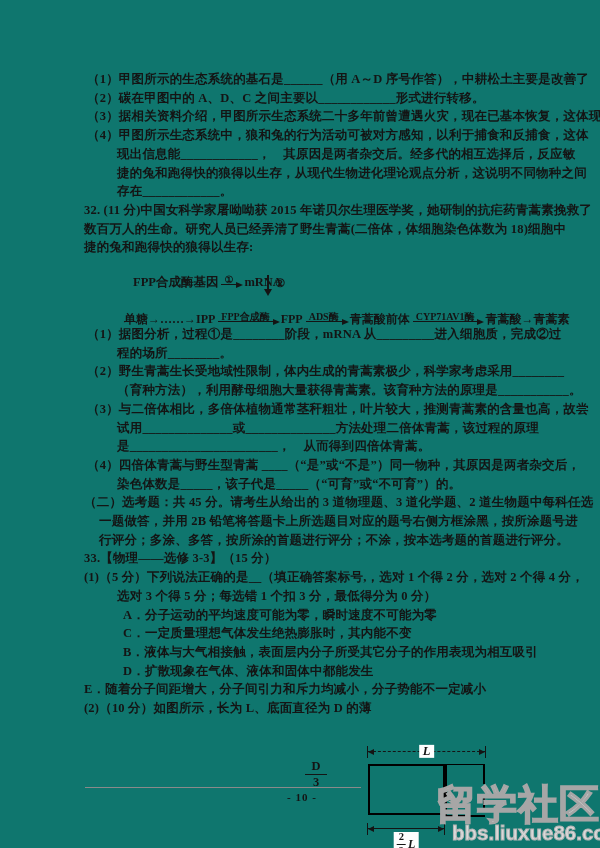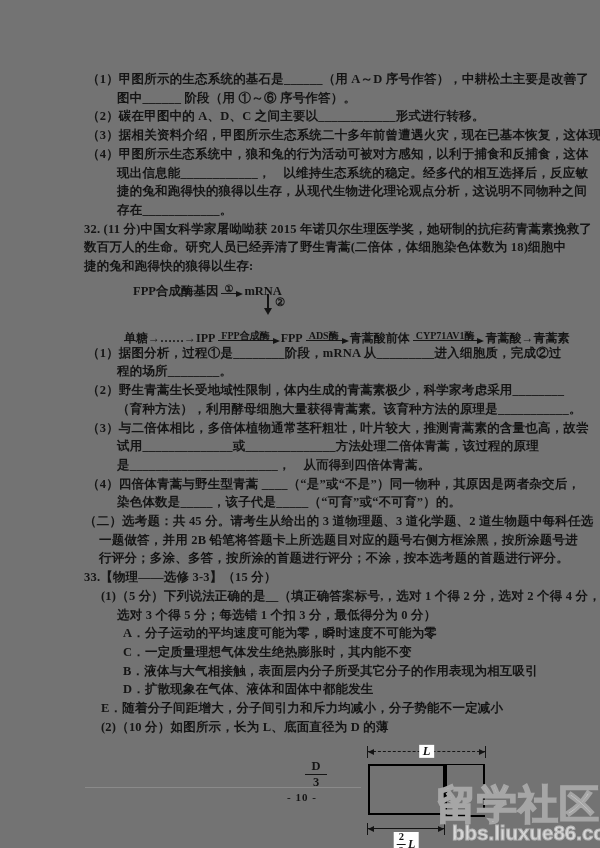--- a/index.html
+++ b/index.html
@@ -1,29 +1,29 @@
 <!DOCTYPE html>
 <html><head>
 <meta charset="utf-8">
 <style>
   html,body{margin:0;padding:0;background:#ffffff;}
-  .page{position:relative;width:600px;height:848px;background:#737373;overflow:hidden;
+  .page{position:relative;width:600px;height:848px;background:#0f766e;overflow:hidden;
         font-family:"Liberation Serif","DejaVu Serif",serif;color:#141414;}
   .content{position:absolute;left:0;top:70px;padding-left:84px;width:516px;}
   .ln{font-size:12.5px;font-weight:700;line-height:18.7px;white-space:nowrap;letter-spacing:.2px;}
   .i1{margin-left:3px}   
   .i2{margin-left:33px}  
   .i3{}  
   .i3b{margin-left:15px} 
   .i4{margin-left:39px}  
-  .i5{margin-left:17px}  
+  .i5{}  
 
   
   .pathway{position:relative;height:64px;margin:2px 0 2px 0;font-weight:700;}
-  .pw-row1{position:absolute;left:49px;top:4px;display:flex;align-items:flex-end;white-space:nowrap;}
+  .pw-row1{position:absolute;left:49px;top:14px;display:flex;align-items:flex-end;white-space:nowrap;}
   .pw-row2{position:absolute;left:40px;top:40px;display:flex;align-items:flex-end;white-space:nowrap;font-size:12px;}
   .pw-word{font-size:12.5px;line-height:14px;}
   .pw-row2 .pw-word{font-size:12px;margin-top:13px;}
   .rxn{position:relative;display:inline-block;border-bottom:1.4px solid #141414;
        margin:0 8px 4px 3px;padding:0 3px;text-align:center;}
   .rxn-lbl{display:block;font-size:10px;line-height:11px;font-weight:700;transform:translateY(1px);}
   .rxn-head{position:absolute;right:-7px;bottom:-4.2px;width:0;height:0;
             border-left:7px solid #141414;border-top:3.5px solid transparent;border-bottom:3.5px solid transparent;}
   .pw-varrow{position:absolute;left:183px;top:16px;width:1.5px;height:16px;background:#141414;}
   .pw-varrow-head{position:absolute;left:180px;top:30px;width:0;height:0;
@@ -72,25 +72,24 @@
           font-size:20.5px;line-height:22px;color:#d9d9d9;-webkit-text-stroke:1px #b5b5b5;}
 </style>
 </head>
 <body>
 
 <div class="page">
 
   <div class="content">
 
     <div class="ln i1">（1）甲图所示的生态系统的基石是______（用 A～D 序号作答），中耕松土主要是改善了</div>
-    <div class="ln i2">图中______ 阶段（用 ①～⑥ 序号作答）。</div>
     <div class="ln i1">（2）碳在甲图中的 A、D、C 之间主要以____________形式进行转移。</div>
     <div class="ln i1">（3）据相关资料介绍，甲图所示生态系统二十多年前曾遭遇火灾，现在已基本恢复，这体现</div>
     <div class="ln i1">（4）甲图所示生态系统中，狼和兔的行为活动可被对方感知，以利于捕食和反捕食，这体</div>
-    <div class="ln i2">现出信息能____________，　以维持生态系统的稳定。经多代的相互选择后，反应敏</div>
+    <div class="ln i2">现出信息能____________，　其原因是两者杂交后。经多代的相互选择后，反应敏</div>
     <div class="ln i2">捷的兔和跑得快的狼得以生存，从现代生物进化理论观点分析，这说明不同物种之间</div>
     <div class="ln i2">存在____________。</div>
 
     <div class="ln">32. (11 分)中国女科学家屠呦呦获 2015 年诺贝尔生理医学奖，她研制的抗疟药青蒿素挽救了</div>
     <div class="ln i3">数百万人的生命。研究人员已经弄清了野生青蒿(二倍体，体细胞染色体数为 18)细胞中</div>
     <div class="ln i3">捷的兔和跑得快的狼得以生存:</div>
 
     <div class="pathway">
       <div class="pw-row1">
         <span class="pw-word">FPP合成酶基因</span>

